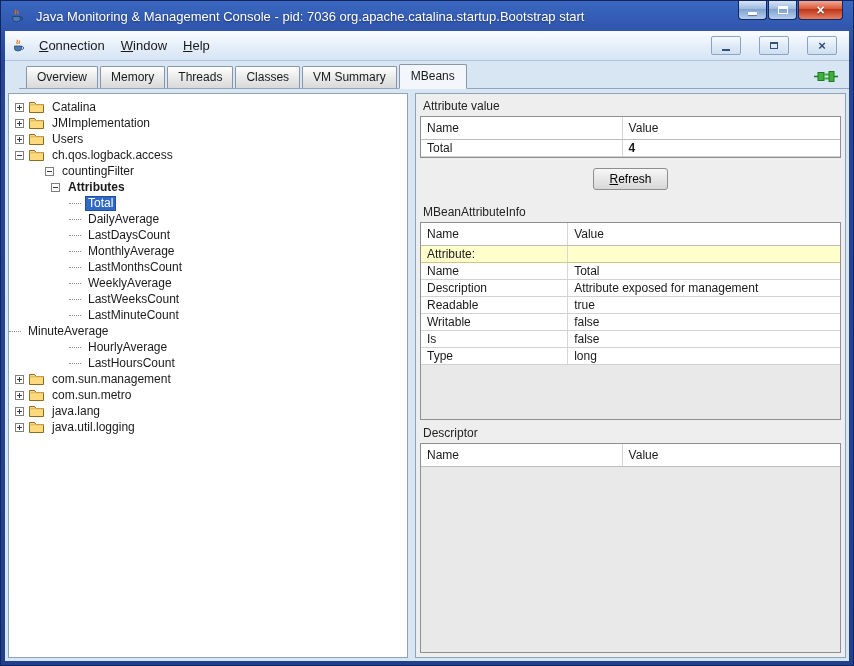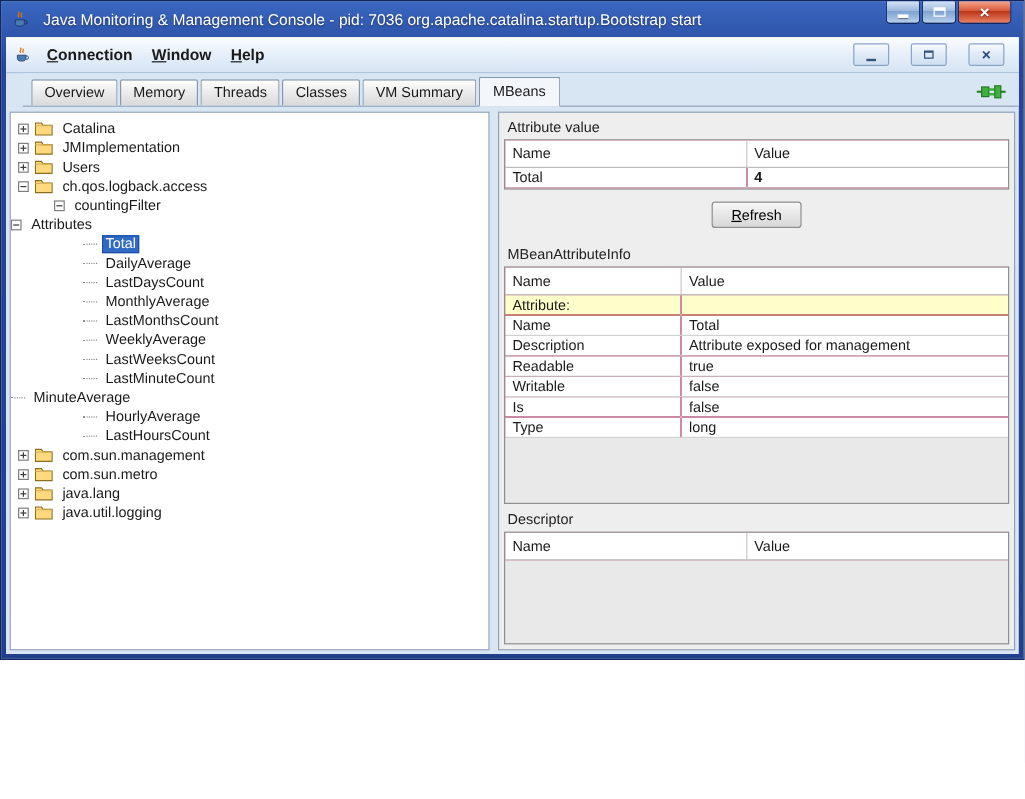--- a/index.html
+++ b/index.html
@@ -3,21 +3,21 @@
 <meta charset="utf-8">
 <style>
   * { box-sizing: border-box; margin: 0; padding: 0; }
   html, body { width: 854px; height: 666px; overflow: hidden; }
   body {
     font-family: "Liberation Sans", sans-serif;
     font-size: 12px;
     color: #1a1a1a;
   }
   .window {
-    width: 854px; height: 550px;
+    width: 854px; height: 666px;
     display: flex; flex-direction: column;
     background: linear-gradient(180deg, #3a67c0 0%, #27469a 55px, #20408e 100%);
     border: 1px solid #11265e;
     padding: 0 4px 4px 4px;
   }
   
   .titlebar {
     flex: 0 0 30px;
     display: flex; align-items: center; gap: 6px;
     padding: 0 2px 0 4px;
@@ -49,21 +49,21 @@
   .client { flex: 1; display: flex; flex-direction: column; background: #d8e5f3; min-height: 0; }
   
   .menubar {
     flex: 0 0 30px;
     display: flex; align-items: center;
     background: linear-gradient(#fbfdff, #e4eef9 55%, #d7e5f4);
     border-bottom: 1px solid #aec3dc;
     padding: 0 6px;
   }
   .cup { display: inline-flex; align-items: center; margin-right: 6px; }
-  .menu-item { padding: 3px 8px; font-size: 13px; cursor: default; font-weight: bold; }
+  .menu-item { padding: 3px 8px; font-size: 13px; cursor: default; }
   .frame-controls { margin-left: auto; display: flex; gap: 18px; margin-right: 6px; }
   .frame-btn {
     width: 30px; height: 19px;
     background: linear-gradient(#f7fafd, #dde9f6 55%, #cfdff1);
     border: 1px solid #8aa4c4; border-radius: 2px;
     display: flex; align-items: center; justify-content: center;
     color: #2b4a75;
   }
   .fg-min { width: 8px; height: 2px; background: #34517c; margin-top: 9px; }
   .fg-restore { width: 8px; height: 7px; border: 1px solid #34517c; border-top-width: 2px; }
@@ -137,21 +137,21 @@
   .info-box { height: 198px; }
   .desc-box { flex: 1; margin-bottom: 4px; }
   .btn-row { text-align: center; margin: 10px 0 9px 0; }
   .jbutton {
     font-family: "Liberation Sans", sans-serif; font-size: 12px;
     padding: 3px 15px;
     background: linear-gradient(#f7f7f7, #e4e4e4 60%, #d7d7d7);
     border: 1px solid #8e8e8e; border-radius: 3px;
     cursor: default;
   }
-  table.grid { width: 100%; border-collapse: collapse; background: #be185d; font-size: 12px; table-layout: fixed; }
+  table.grid { width: 100%; border-collapse: collapse; background: #6d28d9; font-size: 12px; table-layout: fixed; }
   .grid th {
     text-align: left; font-weight: normal; padding: 4px 6px;
     background: #fff; border-bottom: 1px solid #bdbdbd; border-right: 1px solid #d6d6d6;
   }
   .grid th:last-child { border-right: none; }
   .grid td {
     padding: 1px 6px; height: 16px;
     border-bottom: 1px solid #d2d2d2; border-right: 1px solid #d6d6d6;
     background: #fff; overflow: hidden; white-space: nowrap;
   }
@@ -275,21 +275,21 @@
                 <path d="M0.5 1.5 h5 l1.5 2 h7.5 v8 h-14 z" fill="#ffd97e" stroke="#8a6d1d"></path>
                 <path d="M0.5 3.8 h14" stroke="#d9b45a" fill="none"></path>
               </svg>
             </span>
             <span class="tree-label">ch.qos.logback.access</span>
           </div>
           <div class="tree-row" style="padding-left: 36px;">
             <span class="expander minus"></span>
             <span class="tree-label">countingFilter</span>
           </div>
-          <div class="tree-row" style="">
+          <div class="tree-row" style="padding-left: 42px; font-weight: bold;">
             <span class="expander minus"></span>
             <span class="tree-label">Attributes</span>
           </div>
           <div class="tree-row" style="padding-left: 60px;">
             <span class="stub"></span>
             <span class="tree-label selected">Total</span>
           </div>
           <div class="tree-row" style="padding-left: 60px;">
             <span class="stub"></span>
             <span class="tree-label">DailyAverage</span>

